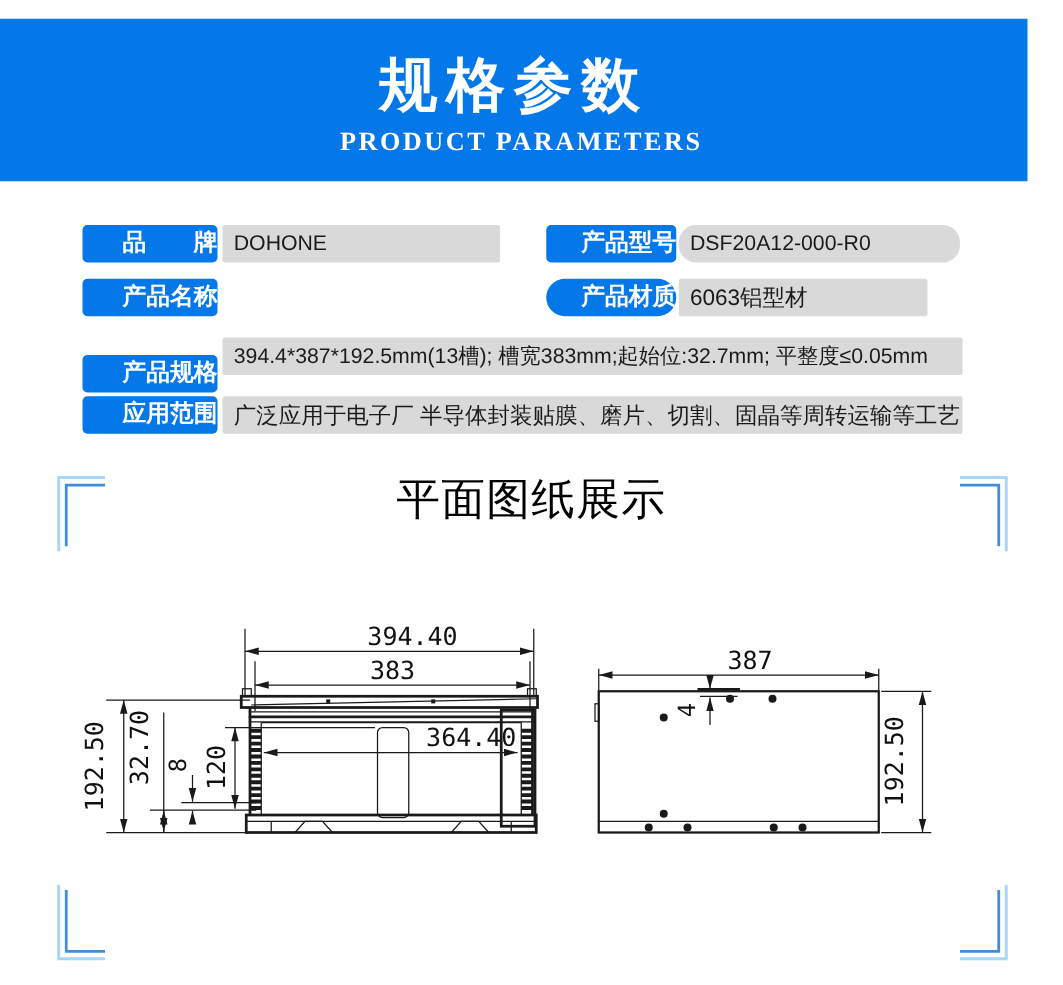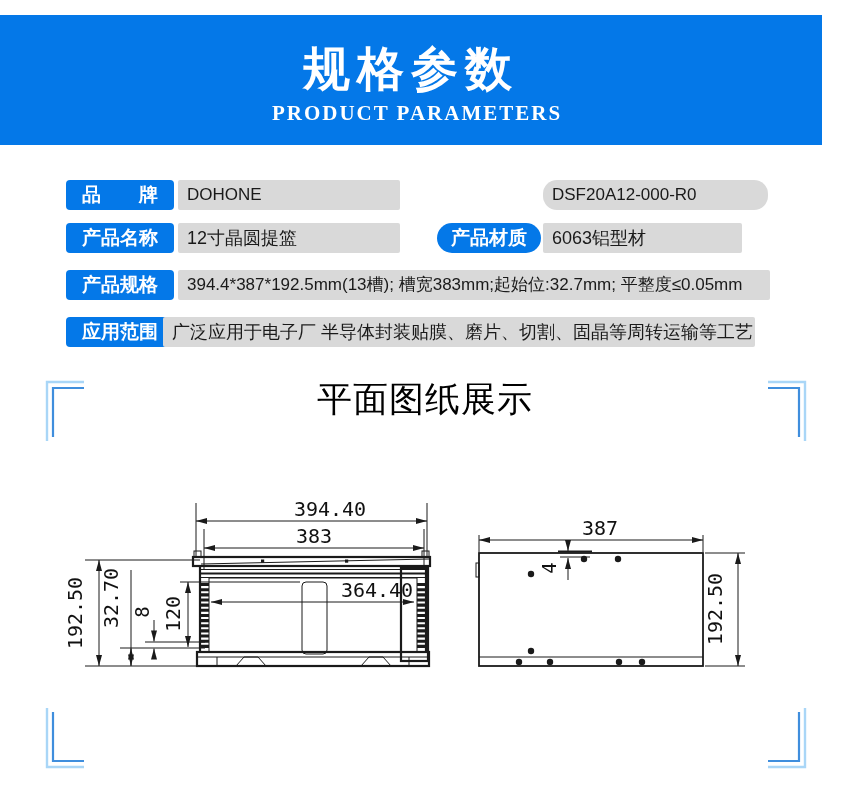--- a/index.html
+++ b/index.html
@@ -9,21 +9,21 @@
   
   .banner{position:absolute;left:0;top:15px;width:822px;height:130px;background:#0478e8;
           text-align:center;color:#fff;}
   .banner-title{margin:0;padding-top:31px;font-family:"Liberation Serif","DejaVu Serif",serif;
                 font-size:47px;font-weight:bold;letter-spacing:7px;line-height:1;}
   .banner-sub{margin:10px 0 0 12px;font-family:"Liberation Serif","DejaVu Serif",serif;
               font-size:21px;font-weight:bold;letter-spacing:2px;line-height:1;}
 
   
   .lbl{position:absolute;height:30px;line-height:30px;background:#0478e8;color:#fff;
-       font-size:19px;font-weight:bold;text-align:center;border-radius:4px;
+       font-size:19px;font-weight:bold;text-align:right;border-radius:4px;
        white-space:nowrap;overflow:hidden;}
   .val{position:absolute;height:30px;line-height:30px;background:#d9d9d9;color:#1a1a1a;
        font-size:17px;padding:0 0 0 9px;border-radius:2px;white-space:nowrap;box-sizing:border-box;}
   .val.cjk{font-size:18px;}
 
   
   .section-title{position:absolute;left:0;top:376px;width:850px;text-align:center;
                  color:#000000;font-size:35px;font-weight:400;letter-spacing:1px;}
   .corner{position:absolute;width:42px;height:64px;}
 
@@ -41,32 +41,32 @@
 
 <div id="page">
 
   <div class="banner">
     <h1 class="banner-title">规格参数</h1>
     <div class="banner-sub">PRODUCT PARAMETERS</div>
   </div>
 
   <div class="lbl" style="left:66px;top:180px;width:108px;">品　　牌</div>
   <div class="val" style="left:178px;top:180px;width:222px;">DOHONE</div>
+  <div class="lbl" style="left:437px;top:180px;width:104px;">产品型号</div>
   <div class="val" style="left:543px;top:180px;width:225px;border-radius:14px;">DSF20A12-000-R0</div>
 
   <div class="lbl" style="left:66px;top:223px;width:108px;">产品名称</div>
-  <div class="val cjk" style="left:178px;top:223px;width:222px;">12寸晶圆提篮</div>
   <div class="lbl" style="left:437px;top:223px;width:104px;border-radius:15px;">产品材质</div>
   <div class="val cjk" style="left:543px;top:223px;width:199px;">6063铝型材</div>
 
-  <div class="lbl" style="left:66px;top:270px;width:108px;">产品规格</div>
+  <div class="lbl" style="left:66px;top:284px;width:108px;">产品规格</div>
   <div class="val" style="left:178px;top:270px;width:592px;">394.4*387*192.5mm(13槽); 槽宽383mm;起始位:32.7mm; 平整度≤0.05mm</div>
 
   <div class="lbl" style="left:66px;top:317px;width:108px;">应用范围</div>
-  <div class="val cjk" style="left:163px;top:317px;width:592px;">广泛应用于电子厂 半导体封装贴膜、磨片、切割、固晶等周转运输等工艺</div>
+  <div class="val cjk" style="left:178px;top:317px;width:592px;">广泛应用于电子厂 半导体封装贴膜、磨片、切割、固晶等周转运输等工艺</div>
 
   <div class="section-title">平面图纸展示</div>
 
   <svg class="corner" style="left:44px;top:379px;" viewBox="0 0 42 64">
     <path d="M3,62 L3,3 L40,3" stroke="#a9d6f7" stroke-width="2.4" fill="none"></path>
     <path d="M9,58 L9,9 L40,9" stroke="#3f8edd" stroke-width="2.2" fill="none"></path>
   </svg>
   <svg class="corner" style="left:766px;top:379px;" viewBox="0 0 42 64">
     <path d="M39,62 L39,3 L2,3" stroke="#a9d6f7" stroke-width="2.4" fill="none"></path>
     <path d="M33,58 L33,9 L2,9" stroke="#3f8edd" stroke-width="2.2" fill="none"></path>

